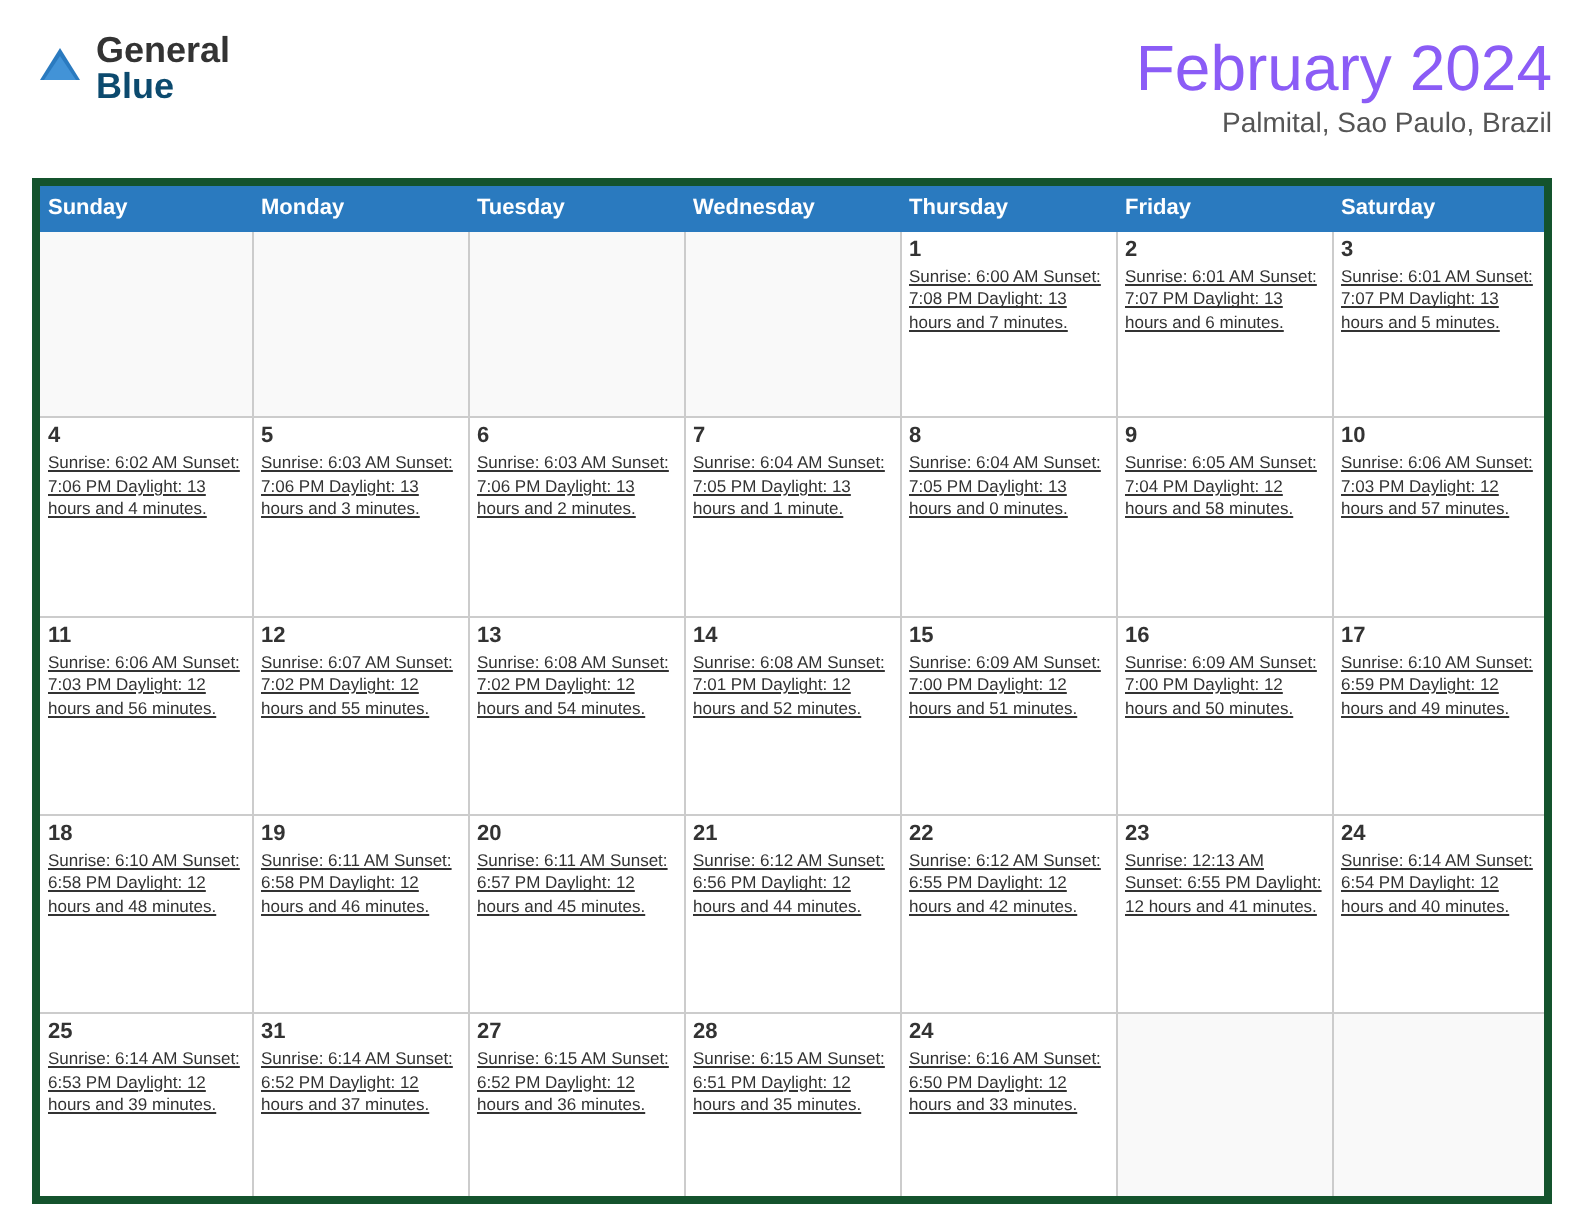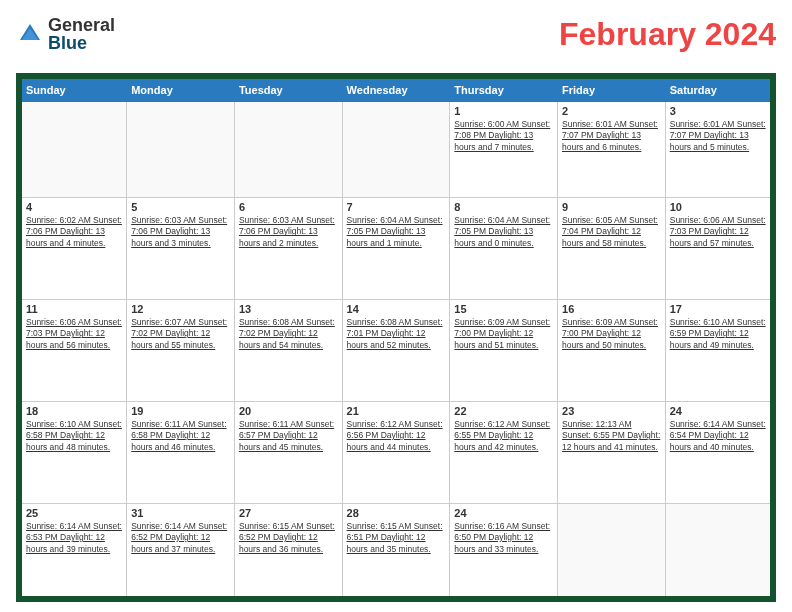--- a/index.html
+++ b/index.html
@@ -37,30 +37,30 @@
     .logo-blue { color: #0c4a6e; }
     .logo-icon {
       width: 28px;
       height: 28px;
     }
     .title-block {
       text-align: right;
     }
     .month-year {
       font-size: 32px;
-      font-weight: bold;
-      color: #ef4444;
+      font-weight: normal;
+      color: #8b5cf6;
     }
     .location {
       font-size: 14px;
       color: #555;
     }
     .calendar {
       flex: 1;
-      border: 6px solid #14532d;
+      border: 4px solid #14532d;
       border-collapse: collapse;
       width: 100%;
       table-layout: fixed;
     }
     .calendar th {
       background-color: #2a7abf;
       color: #fff;
       font-size: 11px;
       font-weight: bold;
       padding: 5px 4px;
@@ -110,20 +110,21 @@
         <polygon points="14,4 24,20 4,20" fill="#2a7abf"></polygon>
         <polygon points="14,8 22,20 6,20" fill="#5aabef" opacity="0.5"></polygon>
       </svg>
       <div class="logo-text">
         <span class="logo-general">General</span><br>
         <span class="logo-blue">Blue</span>
       </div>
     </div>
     <div class="title-block">
       <div class="month-year">February 2024</div>
+      <div class="location">Palmital, Sao Paulo, Brazil</div>
     </div>
   </div>
 
   <table class="calendar">
     <thead>
       <tr>
         <th>Sunday</th>
         <th>Monday</th>
         <th>Tuesday</th>
         <th>Wednesday</th>

